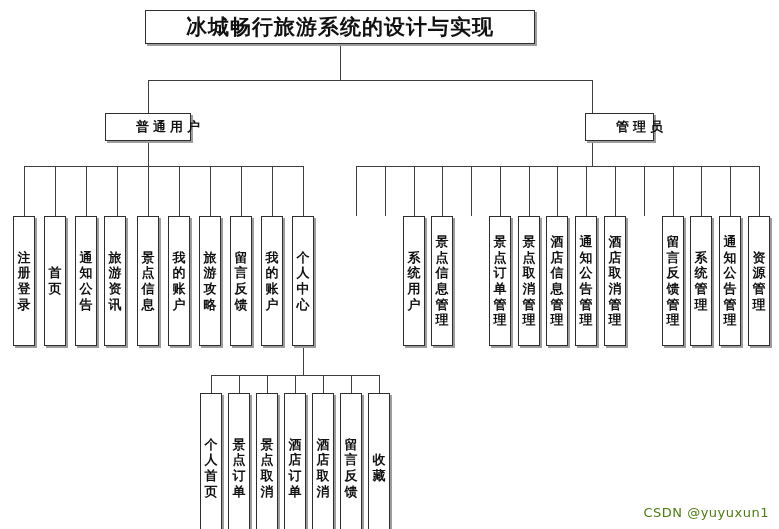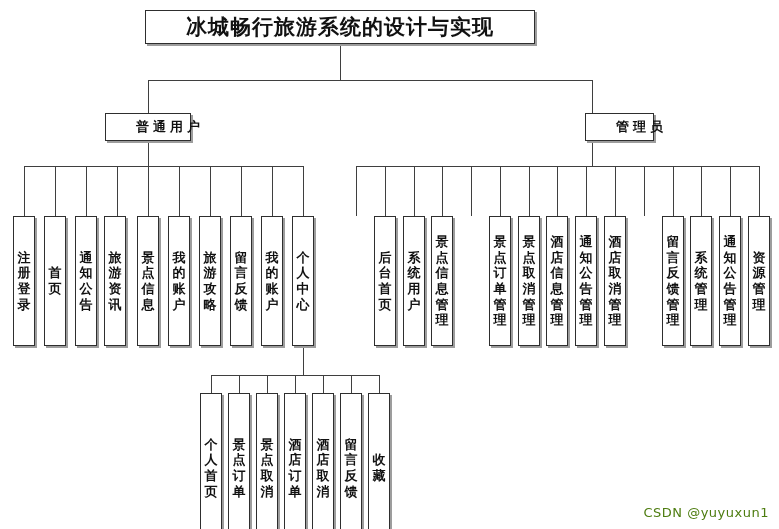--- a/index.html
+++ b/index.html
@@ -127,23 +127,20 @@
   <div class="box vnode row-main" style="left:230px">
       <span class="vtext">留言反馈</span>
     </div>
   <div class="box vnode row-main" style="left:261px">
       <span class="vtext">我的账户</span>
     </div>
   <div class="box vnode row-main" style="left:292px">
       <span class="vtext">个人中心</span>
     </div>
 
-  <div class="box vnode row-main" style="left:374px">
-      <span class="vtext">后台首页</span>
-    </div>
   <div class="box vnode row-main" style="left:403px">
       <span class="vtext">系统用户</span>
     </div>
   <div class="box vnode row-main" style="left:431px">
       <span class="vtext">景点信息管理</span>
     </div>
   <div class="box vnode row-main" style="left:489px">
       <span class="vtext">景点订单管理</span>
     </div>
   <div class="box vnode row-main" style="left:518px">

